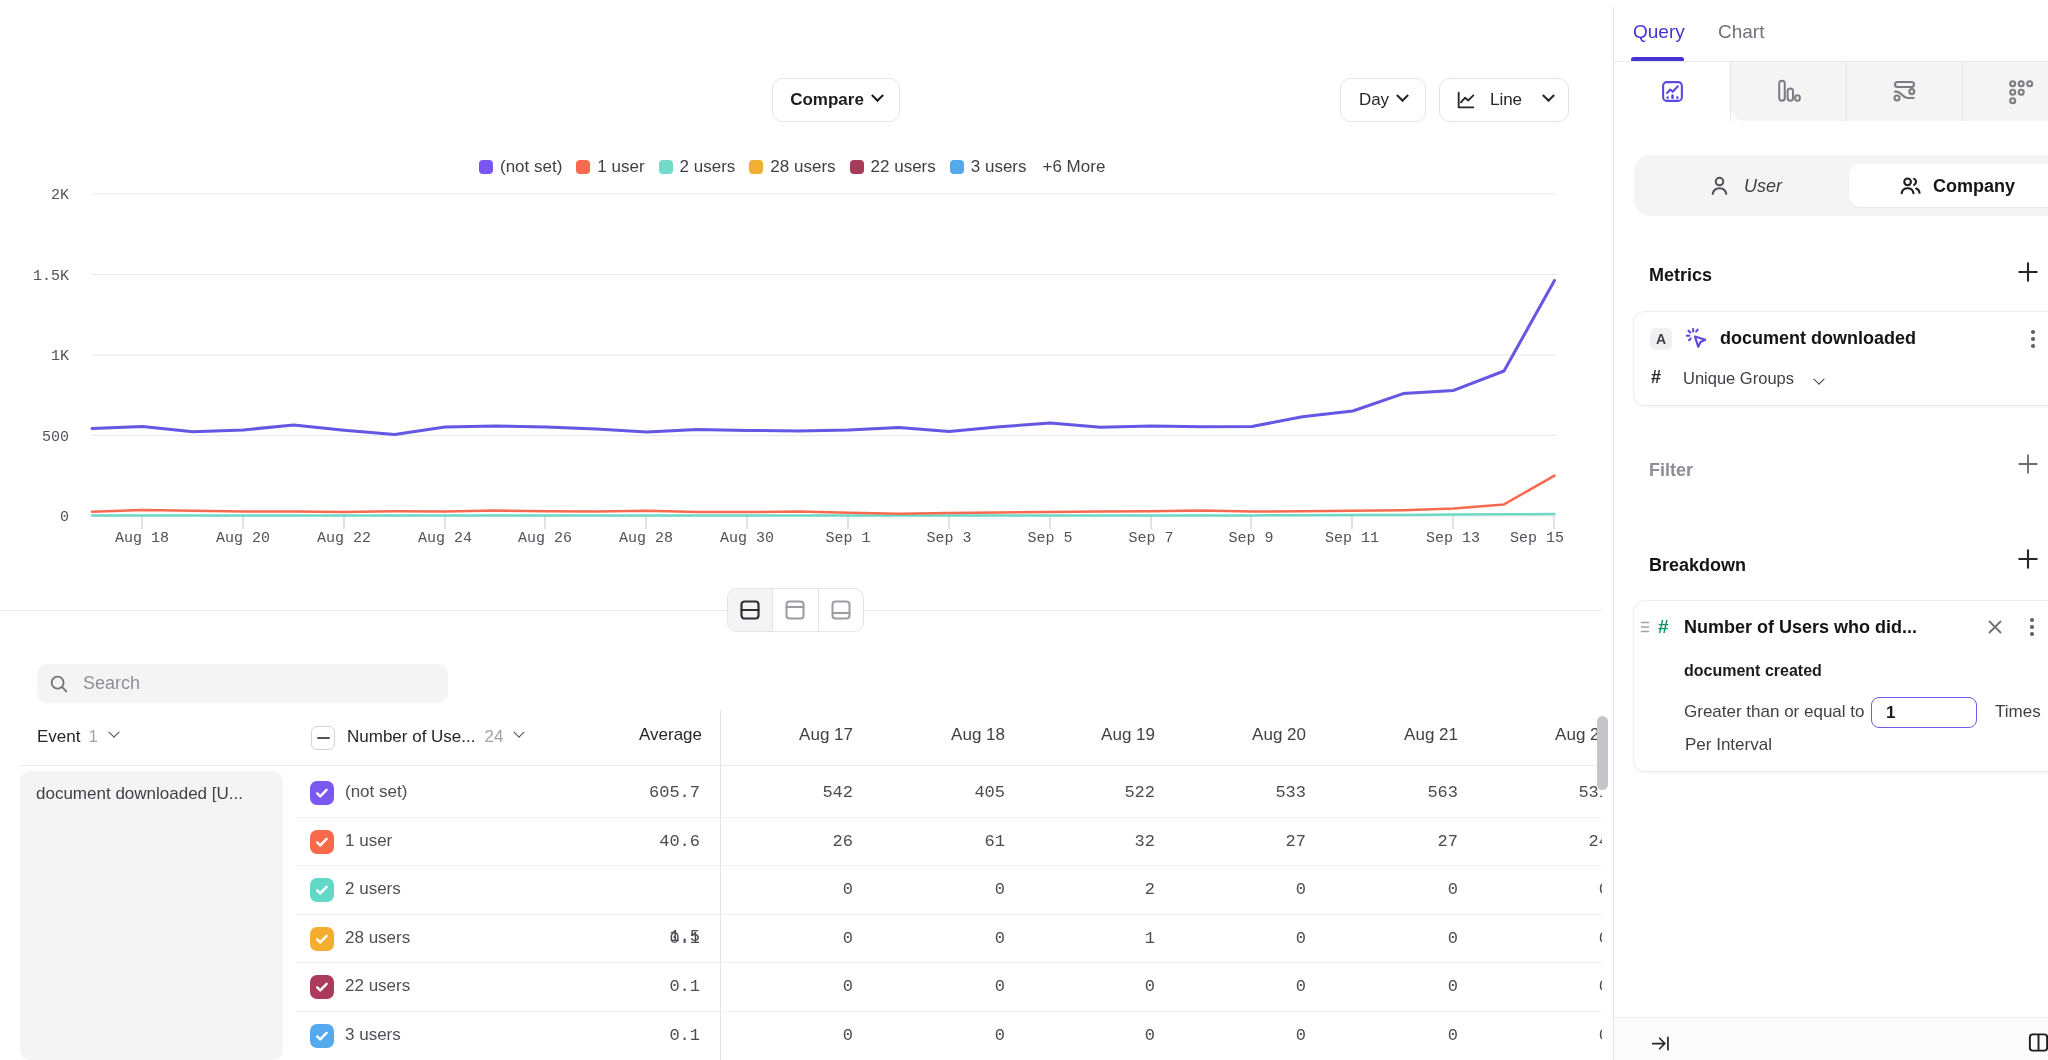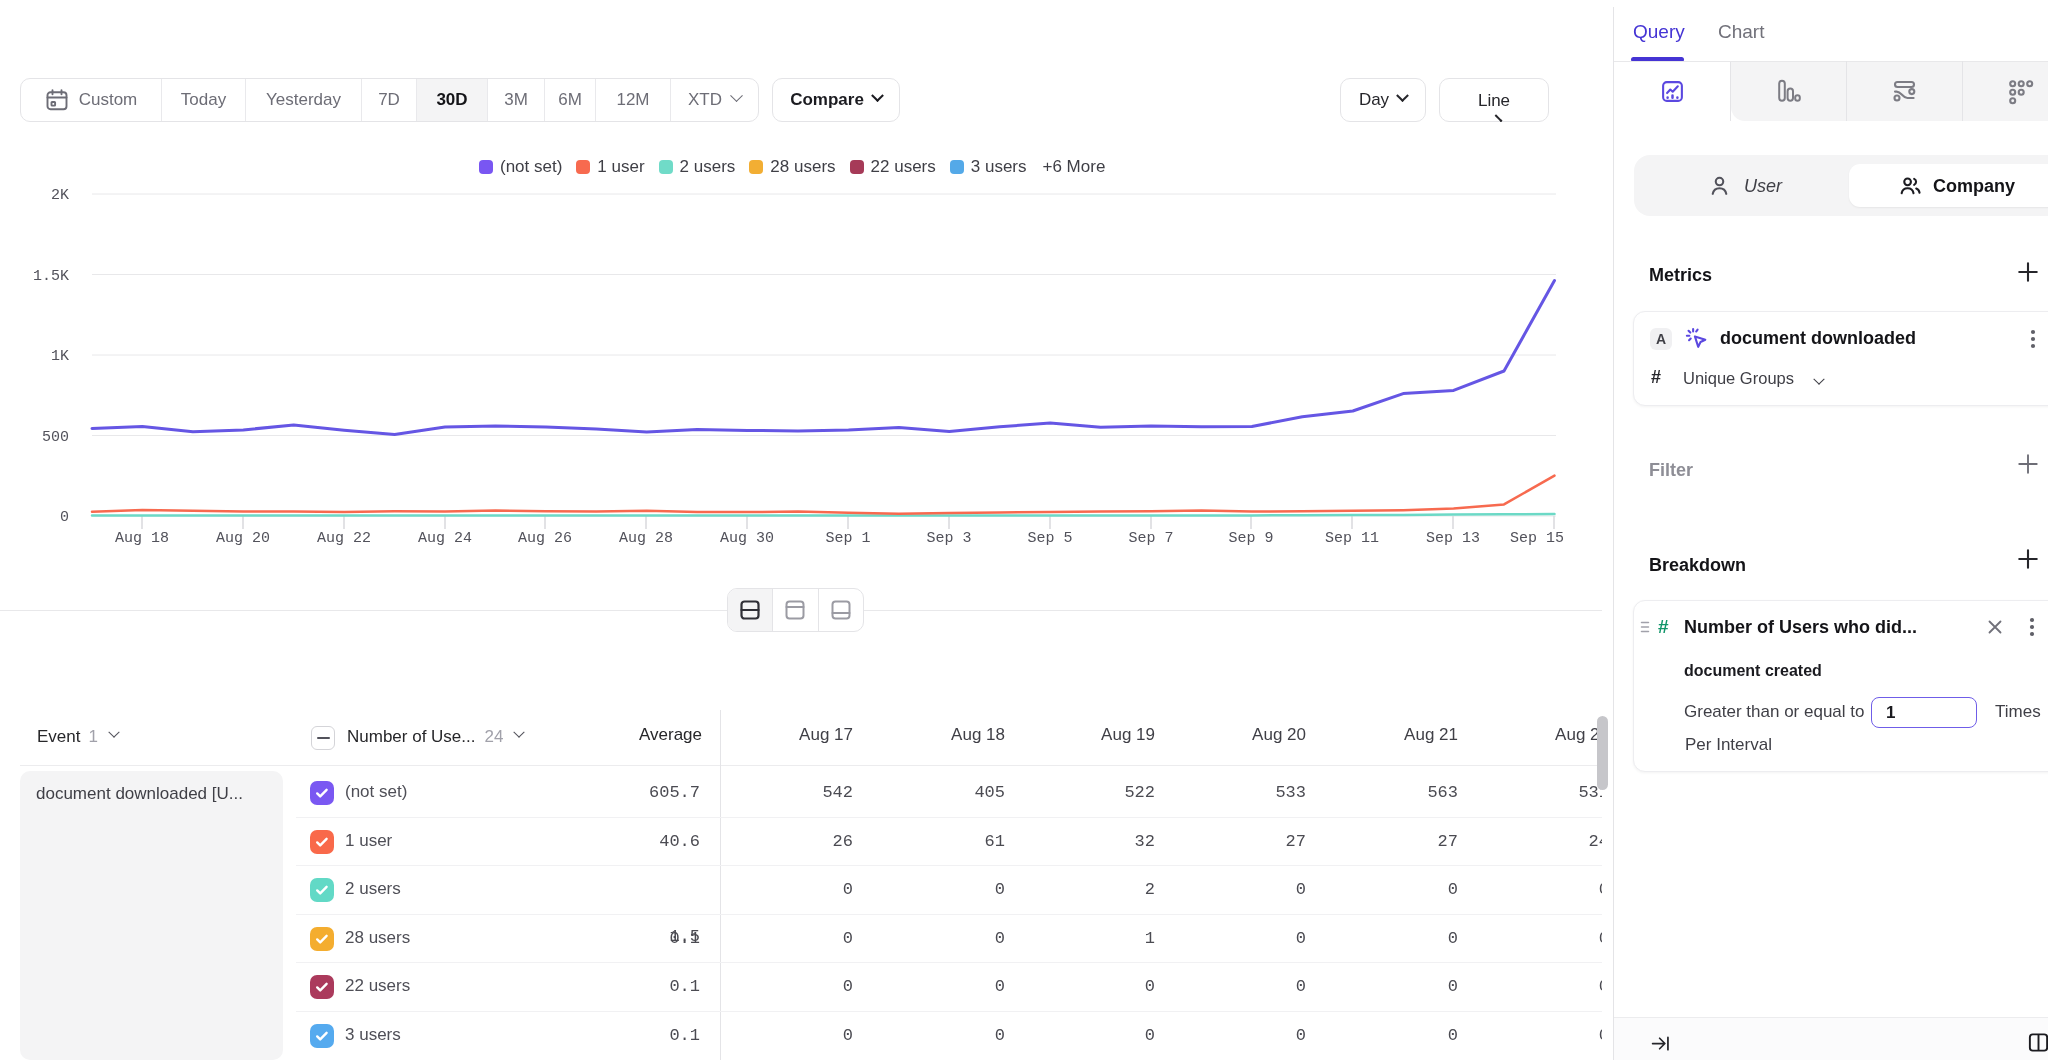--- a/index.html
+++ b/index.html
@@ -17,41 +17,24 @@
 .sw { width:14px; height:14px; border-radius:4px; display:inline-block; }
 .cbx { width:24px; height:24px; border-radius:7px; display:flex; align-items:center; justify-content:center; }
 .cbx svg { display:block; }
 .rowlabel { font-size:17px; color:#4f4f57; }
 .val { font-family:"Liberation Mono", monospace; font-size:17px; color:#4b4b52; }
 </style>
 </head>
 <body>
 <div id="root">
 
-  <div class="abs seg-bar" style="left:20px; top:78px; width:739px;">
-    <div class="seg" style="width:141px; gap:10px;">
-      <svg width="24" height="24" viewBox="0 0 24 24" fill="none" stroke="#6d6d76" stroke-width="1.9" stroke-linecap="round" stroke-linejoin="round">
-          <rect x="2.5" y="4.2" width="19" height="17" rx="3"></rect>
-          <path d="M7.5 2.2v4M16.5 2.2v4M2.5 9.5h19"></path>
-          <rect x="6.5" y="14" width="3.6" height="3.6" fill="none" rx="0.6"></rect>
-        </svg>
-      Custom</div>
-    <div class="seg" style="width:84px;">Today</div>
-    <div class="seg" style="width:116px;">Yesterday</div>
-    <div class="seg" style="width:55px;">7D</div>
-    <div class="seg" style="width:71px; background:#f4f4f5; color:#141418; font-weight:700;">30D</div>
-    <div class="seg" style="width:57px;">3M</div>
-    <div class="seg" style="width:51px;">6M</div>
-    <div class="seg" style="width:75px;">12M</div>
-    <div class="seg" style="width:87px;">XTD<span class="chev" style="width:9px;height:9px;border-width:1.8px;margin-left:10px;"></span></div>
-  </div>
   <div class="abs btn" style="left:772px; top:78px; width:128px; font-weight:700; color:#1b1b20;">Compare<span class="chev" style="width:9px;height:9px;border-width:2px;"></span></div>
 
   <div class="abs btn" style="left:1340px; top:78px; width:86px;">Day<span class="chev" style="width:9px;height:9px;"></span></div>
-  <div class="abs btn" style="left:1439px; top:78px; width:110px; gap:13px;flex-direction:column;">
+  <div class="abs btn" style="left:1439px; top:78px; width:130px; gap:13px;">
     <svg width="22" height="22" viewBox="0 0 24 24" fill="none" stroke="#26262b" stroke-width="2" stroke-linecap="round" stroke-linejoin="round">
         <path d="M4 4v16h16"></path>
         <path d="M6.5 14.5l4.5-5 3.5 3L20 7"></path>
       </svg>
     Line<span class="chev" style="width:9px;height:9px;"></span></div>
 
   <div class="abs legend" style="left:479px; top:157px;">
     <span class="litem"><span class="sw" style="background:#7956f2;"></span>(not set)</span>
     <span class="litem"><span class="sw" style="background:#f76a4f;"></span>1 user</span>
     <span class="litem"><span class="sw" style="background:#70dbc8;"></span>2 users</span>
@@ -130,20 +113,27 @@
         </svg>
     </div>
     <div style="flex:1; display:flex; align-items:center; justify-content:center;">
       <svg width="24" height="24" viewBox="0 0 24 24" fill="none" stroke="#9b9ba3" stroke-width="2" stroke-linecap="round">
           <rect x="3.5" y="3.5" width="17" height="17" rx="3"></rect>
           <line x1="3.5" y1="15" x2="20.5" y2="15"></line>
         </svg>
     </div>
   </div>
 
+  <div class="abs" style="left:37px; top:664px; width:411px; height:39px; background:#f4f4f5; border-radius:10px; display:flex; align-items:center; padding-left:11px; gap:13px;">
+    <svg width="22" height="22" viewBox="0 0 24 24" fill="none" stroke="#71717a" stroke-width="2" stroke-linecap="round">
+        <circle cx="10.5" cy="10.5" r="6.5"></circle>
+        <line x1="15.5" y1="15.5" x2="20" y2="20"></line>
+      </svg>
+    <span style="font-size:18px; color:#8e8e96;">Search</span>
+  </div>
 
   <div class="abs" style="left:37px; top:725px; height:24px; display:flex; align-items:center; font-size:17px;">
     <span style="color:#27272a;">Event</span>
     <span style="color:#a1a1aa; margin-left:8px;">1</span>
     <span class="chev" style="width:8px;height:8px; color:#52525b; border-width:1.8px; margin-left:12px;"></span>
   </div>
   <div class="abs" style="left:311px; top:726px;">
     <div style="width:24px;height:24px;border:1.6px solid #d4d4d8;border-radius:6px;background:#fff;display:flex;align-items:center;justify-content:center;">
       <div style="width:13px;height:2.5px;background:#52525b;border-radius:1px;"></div>
     </div>

